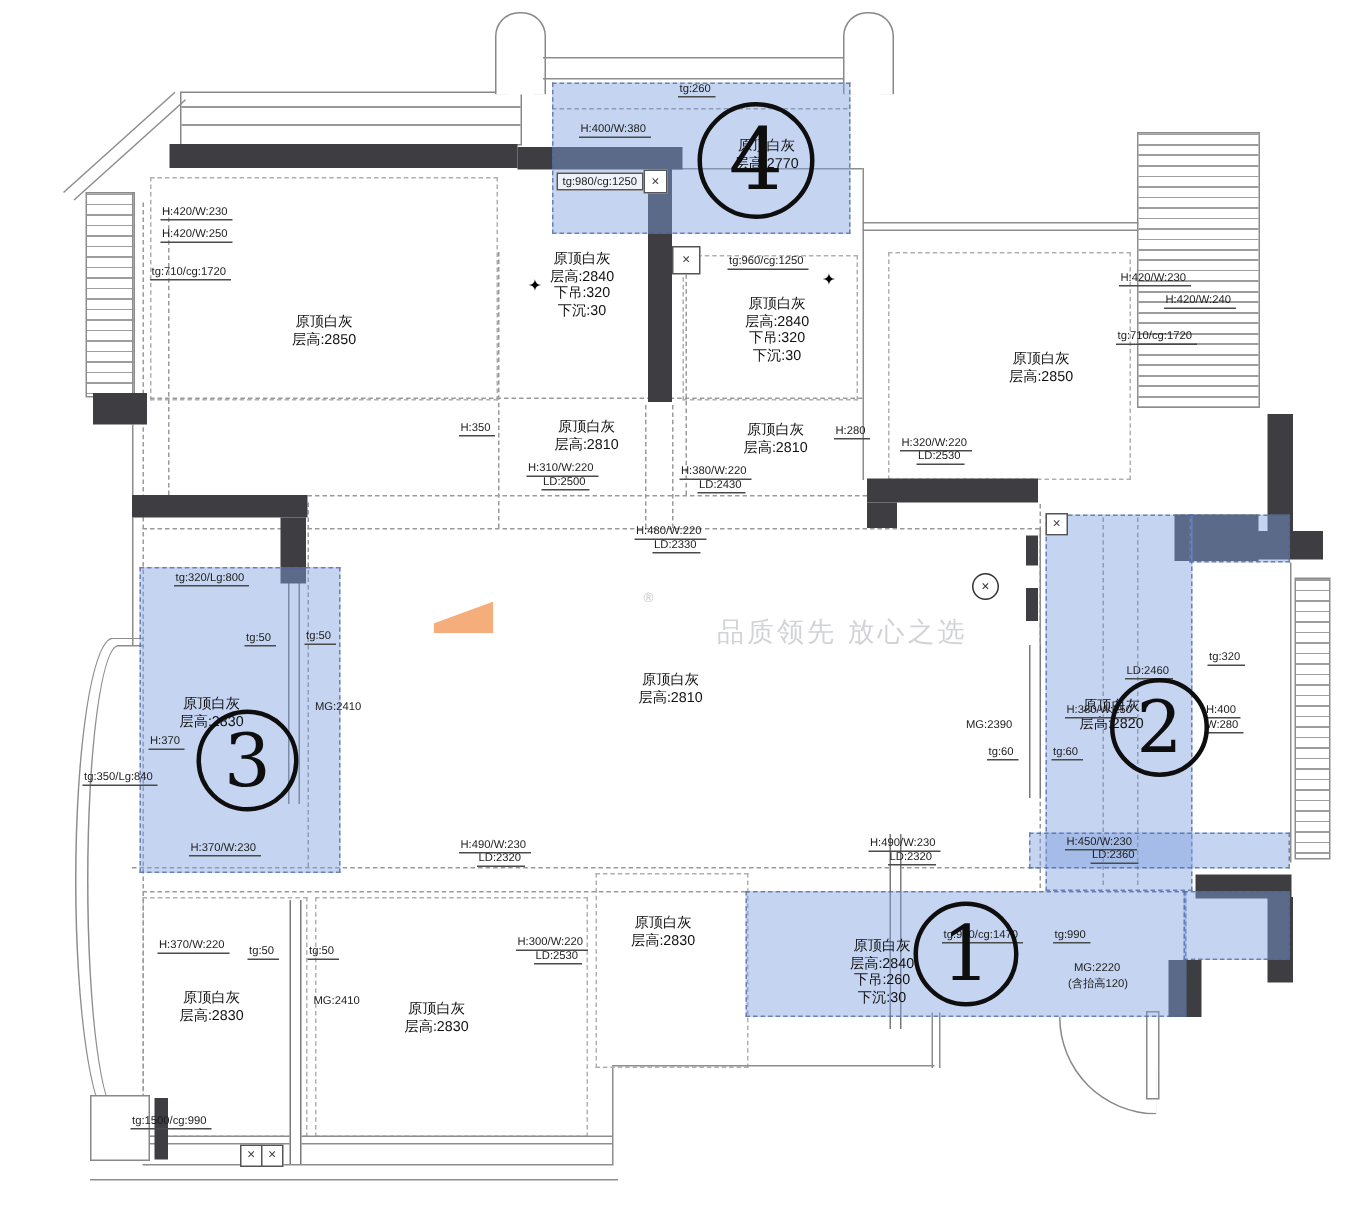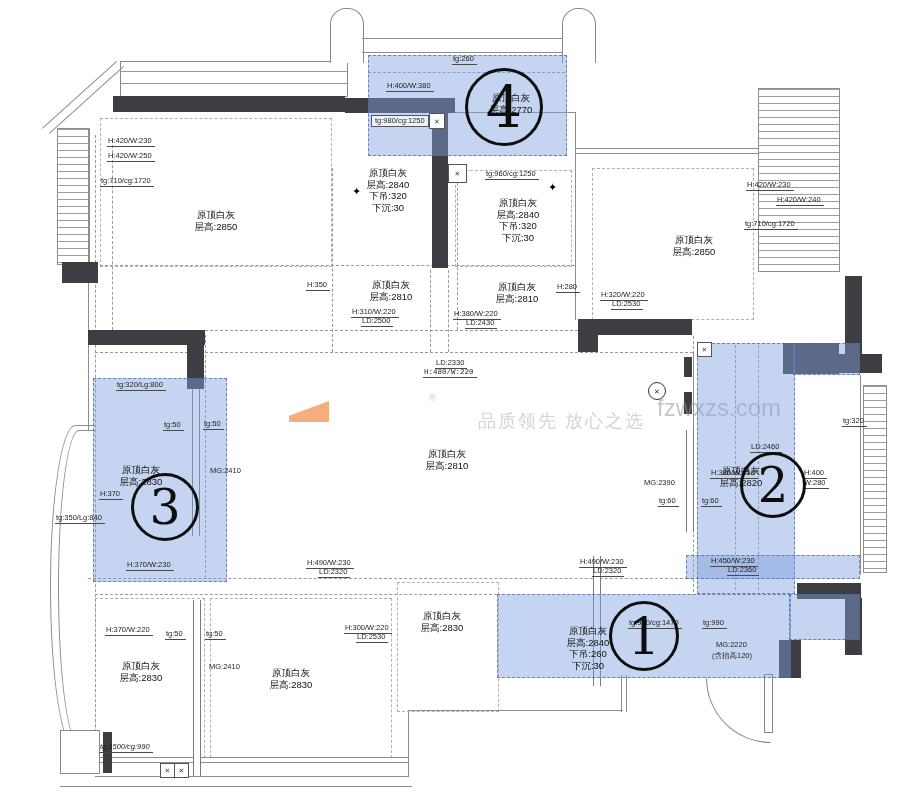--- a/index.html
+++ b/index.html
@@ -44,21 +44,20 @@
   #wm-slogan{left:478px;top:409px;font-size:18px;color:rgba(156,158,164,.45);letter-spacing:2px}
   #wm-site{left:657px;top:394px;font-size:24px;color:rgba(146,151,161,.55)}
 </style>
 </head>
 <body>
 
 <div id="plan">
   <span class="wm" id="wm-logo"></span>
   <span class="wm" id="wm-reg">®</span>
   <span class="wm" id="wm-slogan">品质领先 放心之选</span>
-  <span class="wm" id="wm-site">fzwxzs.com</span>
 <div class="abs wall" style="left: 113px; top: 96px; width: 232px; height: 16px;"></div>
     <div class="abs wall" style="left: 345px; top: 98px; width: 110px; height: 15px;"></div>
     <div class="abs wall" style="left: 432px; top: 112px; width: 16px; height: 156px;"></div>
     <div class="abs wall" style="left: 62px; top: 262px; width: 36px; height: 21px;"></div>
     <div class="abs wall" style="left: 88px; top: 330px; width: 117px; height: 15px;"></div>
     <div class="abs wall" style="left: 187px; top: 345px; width: 17px; height: 44px;"></div>
     <div class="abs wall" style="left: 578px; top: 319px; width: 114px; height: 16px;"></div>
     <div class="abs wall" style="left: 578px; top: 335px; width: 20px; height: 17px;"></div>
     <div class="abs wall" style="left: 845px; top: 276px; width: 17px; height: 79px;"></div>
     <div class="abs wall" style="left: 783px; top: 343px; width: 56px; height: 31px;"></div>
@@ -187,51 +186,51 @@
     <div class="abs dim" style="left: 776px; top: 196px;">H:420/W:240</div>
     <div class="abs dim" style="left: 744px; top: 220px;">tg:710/cg:1720</div>
     <div class="abs dim" style="left: 306px; top: 281px;">H:350</div>
     <div class="abs dim" style="left: 351px; top: 308px;">H:310/W:220</div>
     <div class="abs dim" style="left: 361px; top: 317px;">LD:2500</div>
     <div class="abs dim" style="left: 453px; top: 310px;">H:380/W:220</div>
     <div class="abs dim" style="left: 465px; top: 319px;">LD:2430</div>
     <div class="abs dim" style="left: 556px; top: 283px;">H:280</div>
     <div class="abs dim" style="left: 600px; top: 291px;">H:320/W:220</div>
     <div class="abs dim" style="left: 611px; top: 300px;">LD:2530</div>
-    <div class="abs dim" style="left: 423px; top: 368px; font-family: Liberation Mono, monospace;">H:480/W:220</div>
+    <div class="abs dim" style="left: 423px; top: 350px;">H:480/W:220</div>
     <div class="abs dim" style="left: 435px; top: 359px;">LD:2330</div>
     <div class="abs dim" style="left: 116px; top: 381px;">tg:320/Lg:800</div>
     <div class="abs dim" style="left: 163px; top: 421px;">tg:50</div>
     <div class="abs dim" style="left: 203px; top: 420px;">tg:50</div>
     <div class="abs dim nul" style="left: 210px; top: 467px;">MG:2410</div>
     <div class="abs dim" style="left: 99px; top: 490px;">H:370</div>
     <div class="abs dim" style="left: 55px; top: 514px;">tg:350/Lg:840</div>
     <div class="abs dim" style="left: 126px; top: 561px;">H:370/W:230</div>
     <div class="abs dim" style="left: 306px; top: 559px;">H:490/W:230</div>
     <div class="abs dim" style="left: 318px; top: 568px;">LD:2320</div>
     <div class="abs dim" style="left: 579px; top: 558px;">H:490/W:230</div>
     <div class="abs dim" style="left: 592px; top: 567px;">LD:2320</div>
     <div class="abs dim" style="left: 710px; top: 557px;">H:450/W:230</div>
     <div class="abs dim" style="left: 727px; top: 566px;">LD:2360</div>
-    <div class="abs dim" style="left: 805px; top: 417px; margin-left: 37px;">tg:320</div>
+    <div class="abs dim" style="left: 805px; top: 434px;">tg:320</div>
     <div class="abs dim" style="left: 710px; top: 434px; margin-top: 35px;">H:380/W:250</div>
     <div class="abs dim" style="left: 750px; top: 443px;">LD:2460</div>
     <div class="abs dim" style="left: 803px; top: 469px;">H:400</div>
     <div class="abs dim" style="left: 803px; top: 479px;">W:280</div>
     <div class="abs dim nul" style="left: 644px; top: 479px;">MG:2390</div>
     <div class="abs dim" style="left: 658px; top: 497px;">tg:60</div>
     <div class="abs dim" style="left: 701px; top: 497px;">tg:60</div>
     <div class="abs dim" style="left: 628px; top: 619px;">tg:950/cg:1470</div>
     <div class="abs dim" style="left: 702px; top: 619px;">tg:990</div>
     <div class="abs dim nul" style="left: 716px; top: 641px;">MG:2220</div>
     <div class="abs dim nul" style="left: 712px; top: 652px;">(含抬高120)</div>
     <div class="abs dim" style="left: 344px; top: 624px;">H:300/W:220</div>
     <div class="abs dim" style="left: 356px; top: 633px;">LD:2530</div>
     <div class="abs dim" style="left: 105px; top: 626px;">H:370/W:220</div>
     <div class="abs dim" style="left: 165px; top: 630px;">tg:50</div>
     <div class="abs dim" style="left: 205px; top: 630px;">tg:50</div>
     <div class="abs dim nul" style="left: 209px; top: 663px;">MG:2410</div>
-    <div class="abs dim" style="left: 99px; top: 743px; font-style: italic;">tg:1500/cg:990</div>
+    <div class="abs dim" style="left: 87px; top: 743px;">tg:1500/cg:990</div>
     <div class="abs circ" style="left: 609px; top: 601px; width: 64px; height: 64px; font-size: 51px;">1</div>
     <div class="abs circ" style="left: 740px; top: 452px; width: 60px; height: 60px; font-size: 48px;">2</div>
     <div class="abs circ" style="left: 131px; top: 473px; width: 62px; height: 62px; font-size: 49px;">3</div>
     <div class="abs circ" style="left: 465px; top: 68px; width: 72px; height: 72px; font-size: 57px;">4</div>
   </div>
 
 </body></html>

